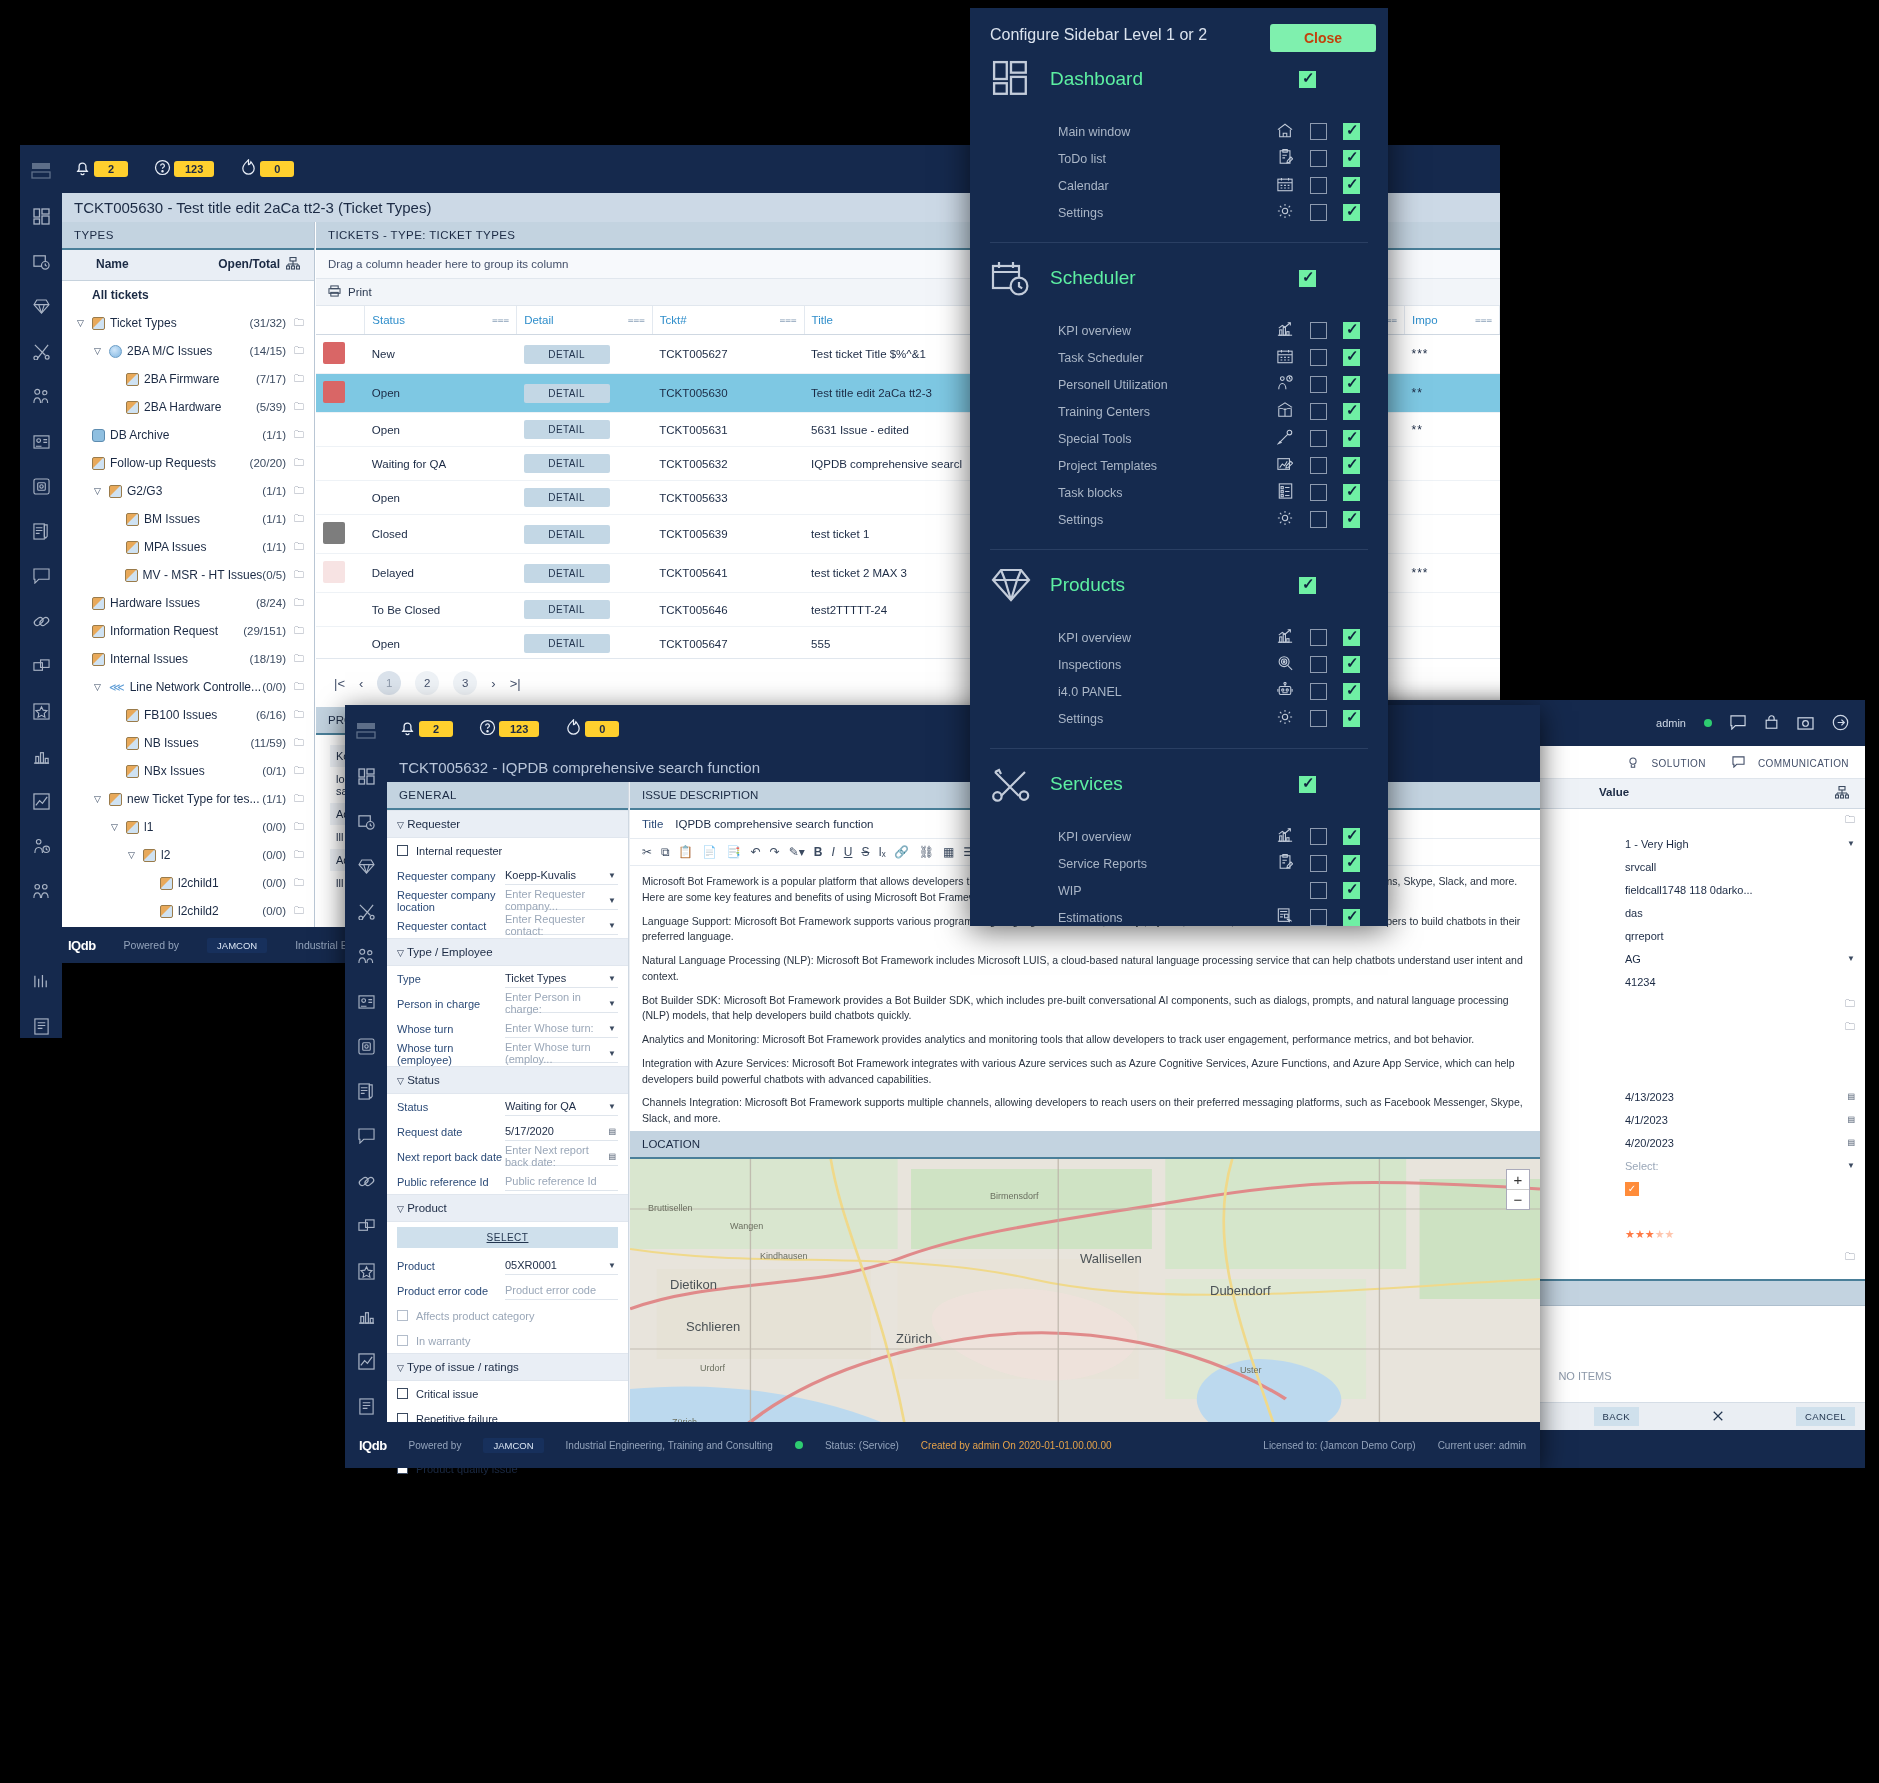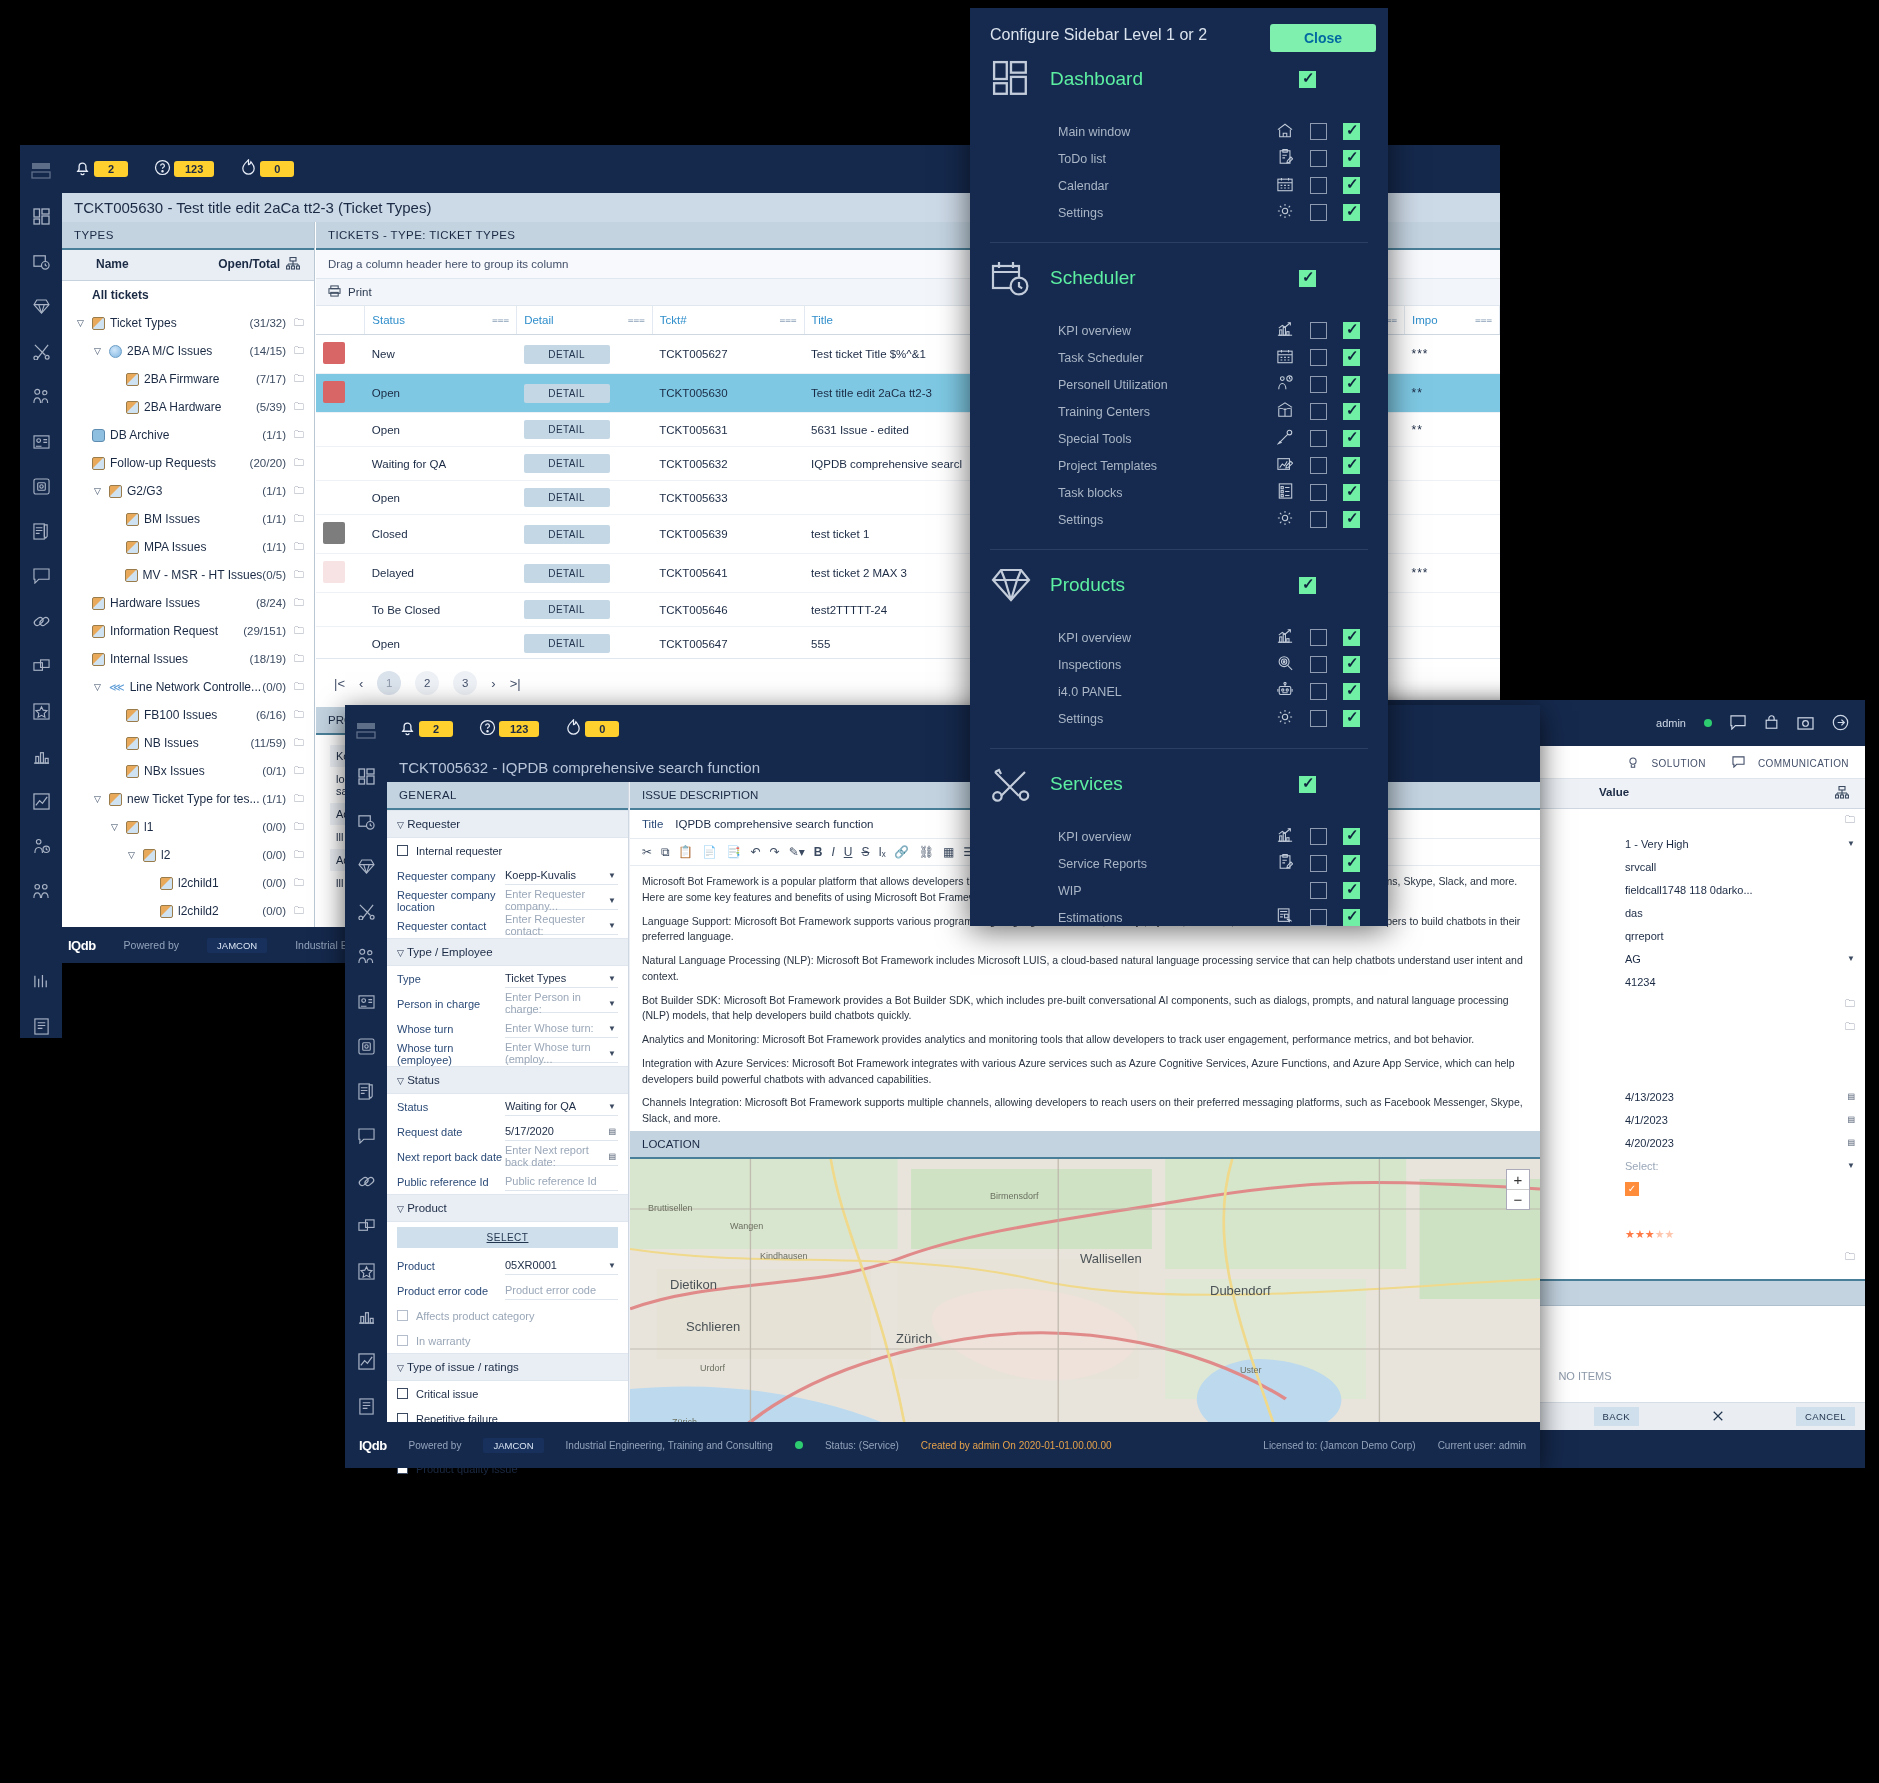--- a/index.html
+++ b/index.html
@@ -159,21 +159,21 @@
       color:#93a3bb;font-size:10px;}
   .star-on { color:#ff7a45; } .star-off{ color:#ffc6ae; }
   .ylw { background:#ff8c3a; width:14px;height:14px;display:inline-block;
      color:#fff; font-size:10px; text-align:center; line-height:14px;}
   .hyper { background:#34aadc; width:13px;height:13px;display:inline-block;}
 
   
   #cfg { position:absolute; left:970px; top:8px; width:418px; height:918px;
       background:#152a4e; box-shadow:0 4px 30px rgba(0,0,0,.6); overflow:hidden;}
   .cfg-title { color:#dbe3ee; font-size:16px; padding:18px 0 0 20px; }
-  .btn-close { position:absolute; right:12px; top:16px; background:#7ff0ae; color:#0369a1;
+  .btn-close { position:absolute; right:12px; top:16px; background:#7ff0ae; color:#c2410c;
       font-weight:bold; font-size:14px; padding:6px 34px; border-radius:3px;}
   .cfg-group { padding:0 20px; }
   .cfg-g-head { display:flex; align-items:center; gap:18px; padding:8px 0 4px 0;}
   .cfg-g-head .gi { width:42px;height:42px;display:flex;align-items:center;justify-content:center;
       color:#c3ccda;}
   .cfg-g-head .gt { flex:1; color:#5df0a2; font-size:19px;}
   .cfg-item { display:flex; align-items:center; height:27px; color:#aab6c7; font-size:12.5px;}
   .cfg-item .lbl { flex:1; padding-left:68px;}
   .cfg-item .ic { width:34px; text-align:center; color:#c3ccda; font-size:14px;}
   .chk { width:17px;height:17px;border:1.6px solid #8e9bb0; display:inline-block;

